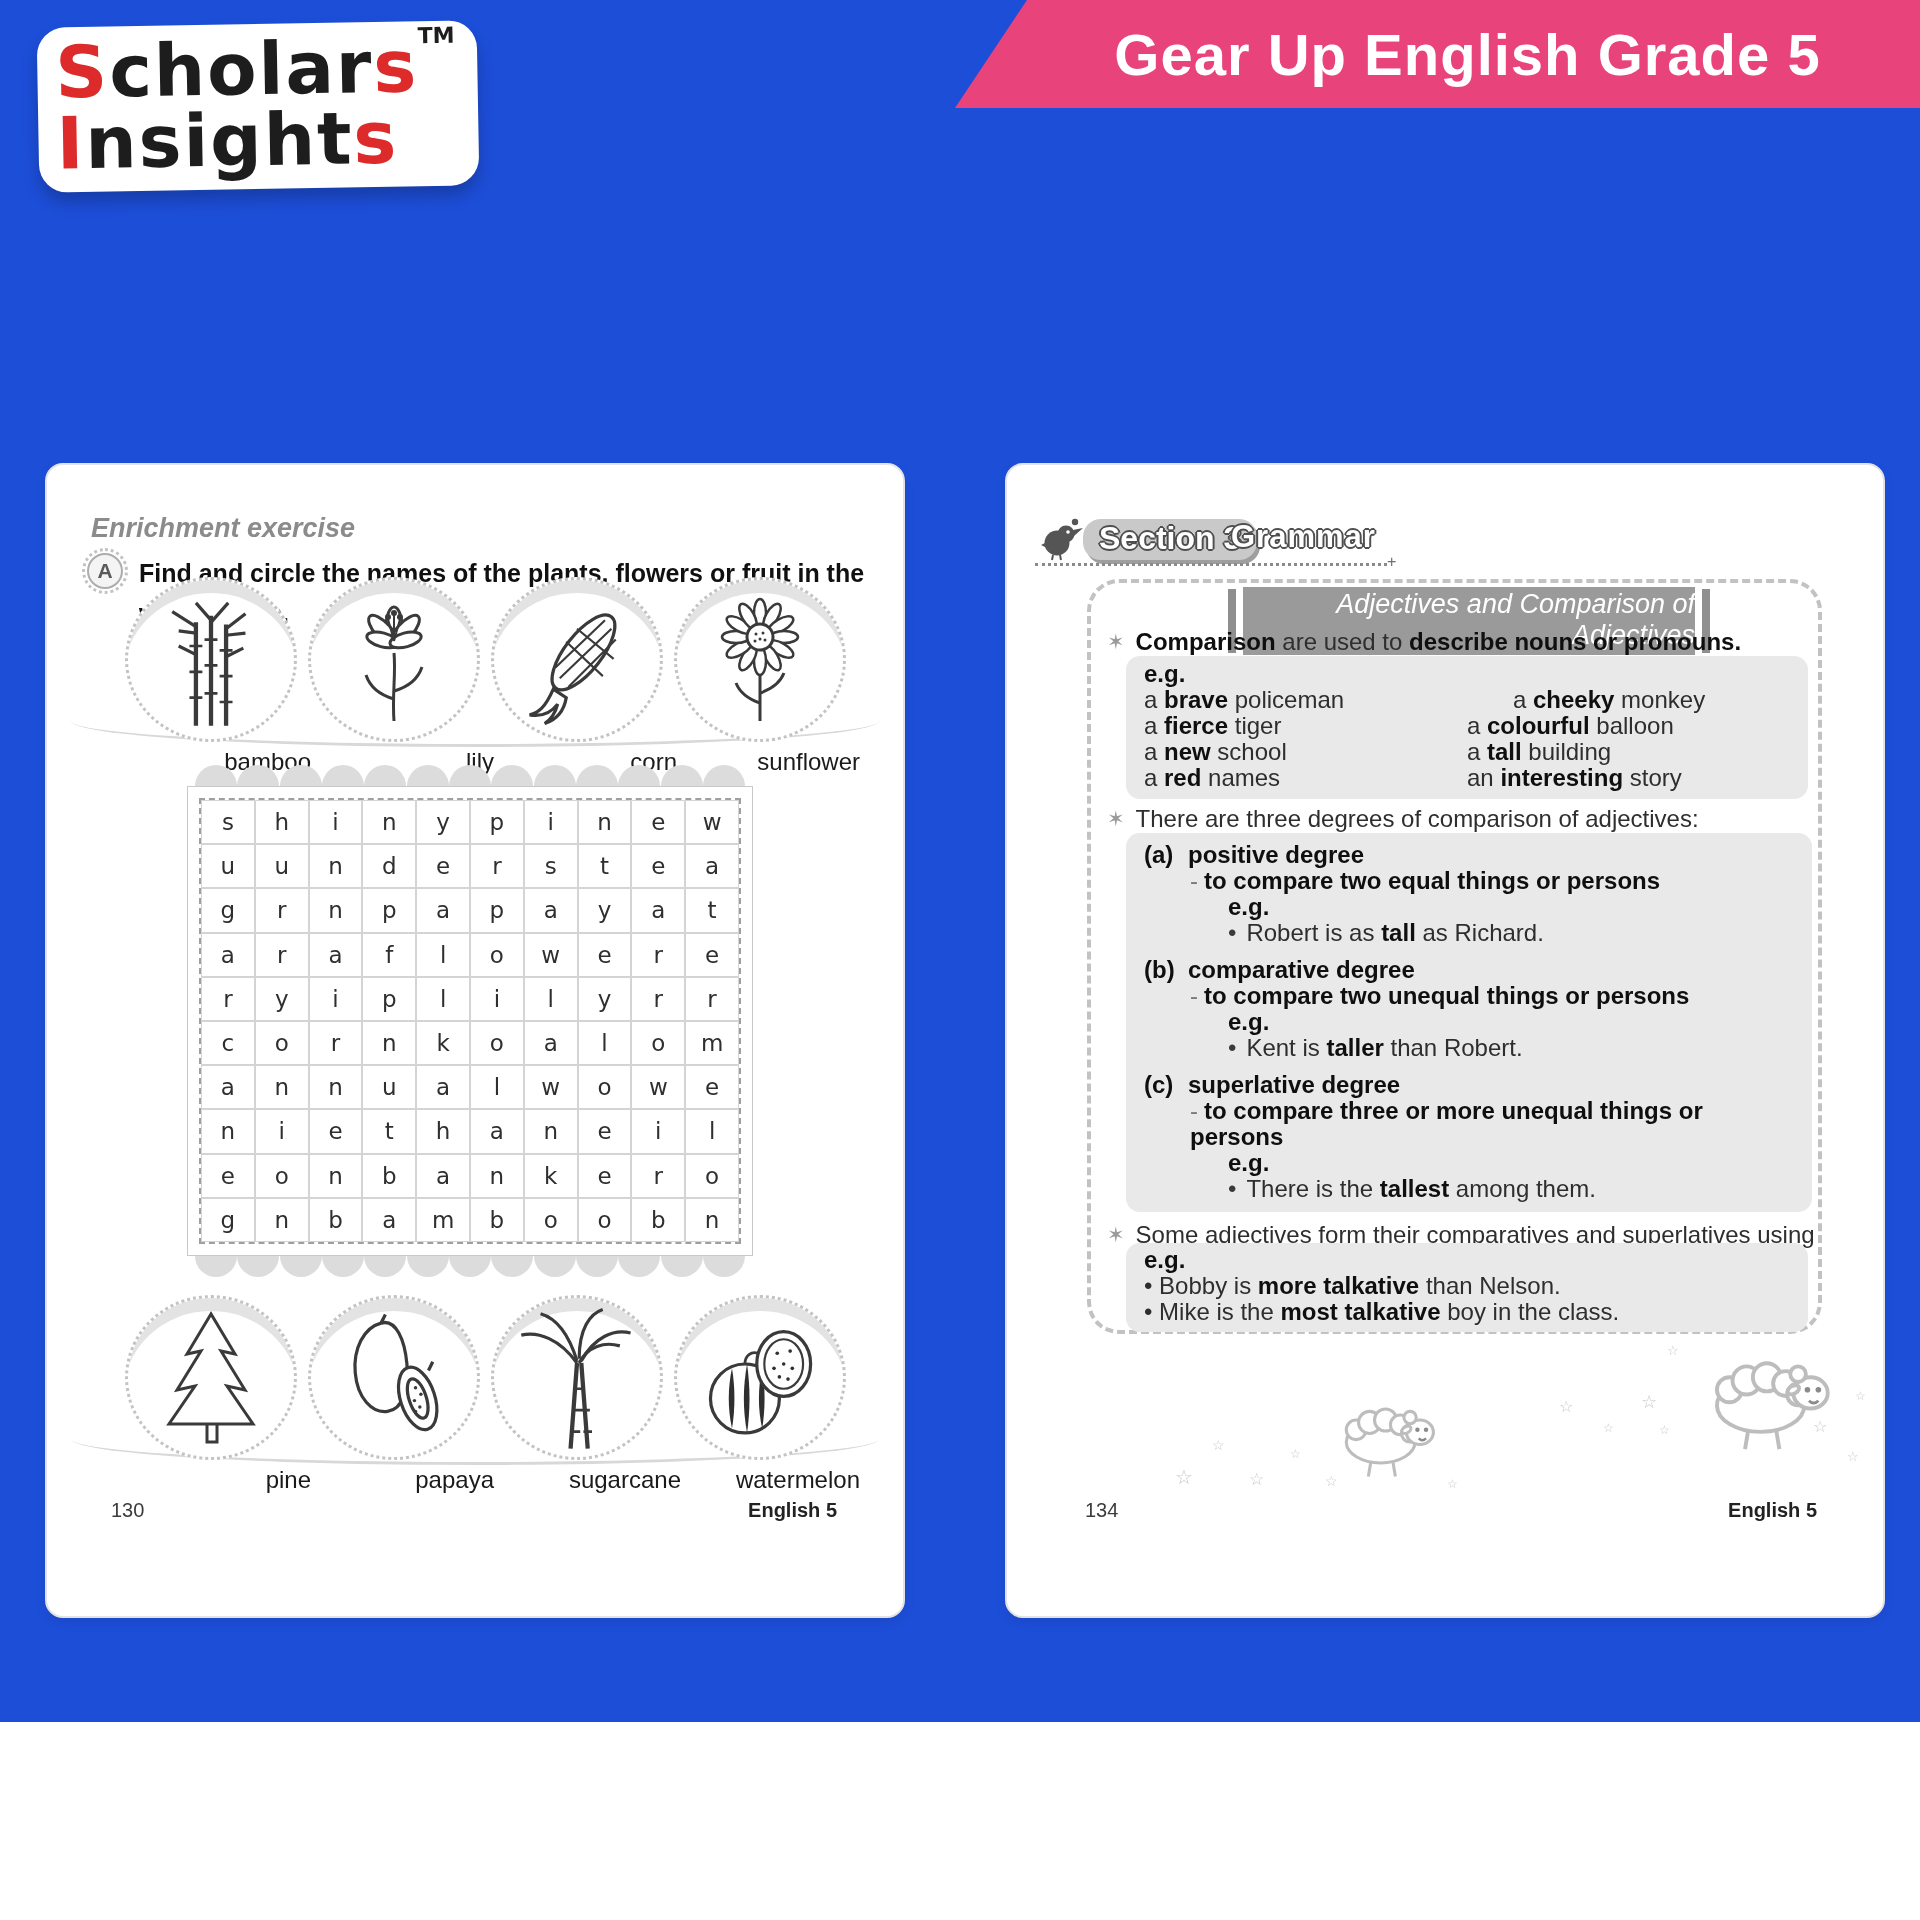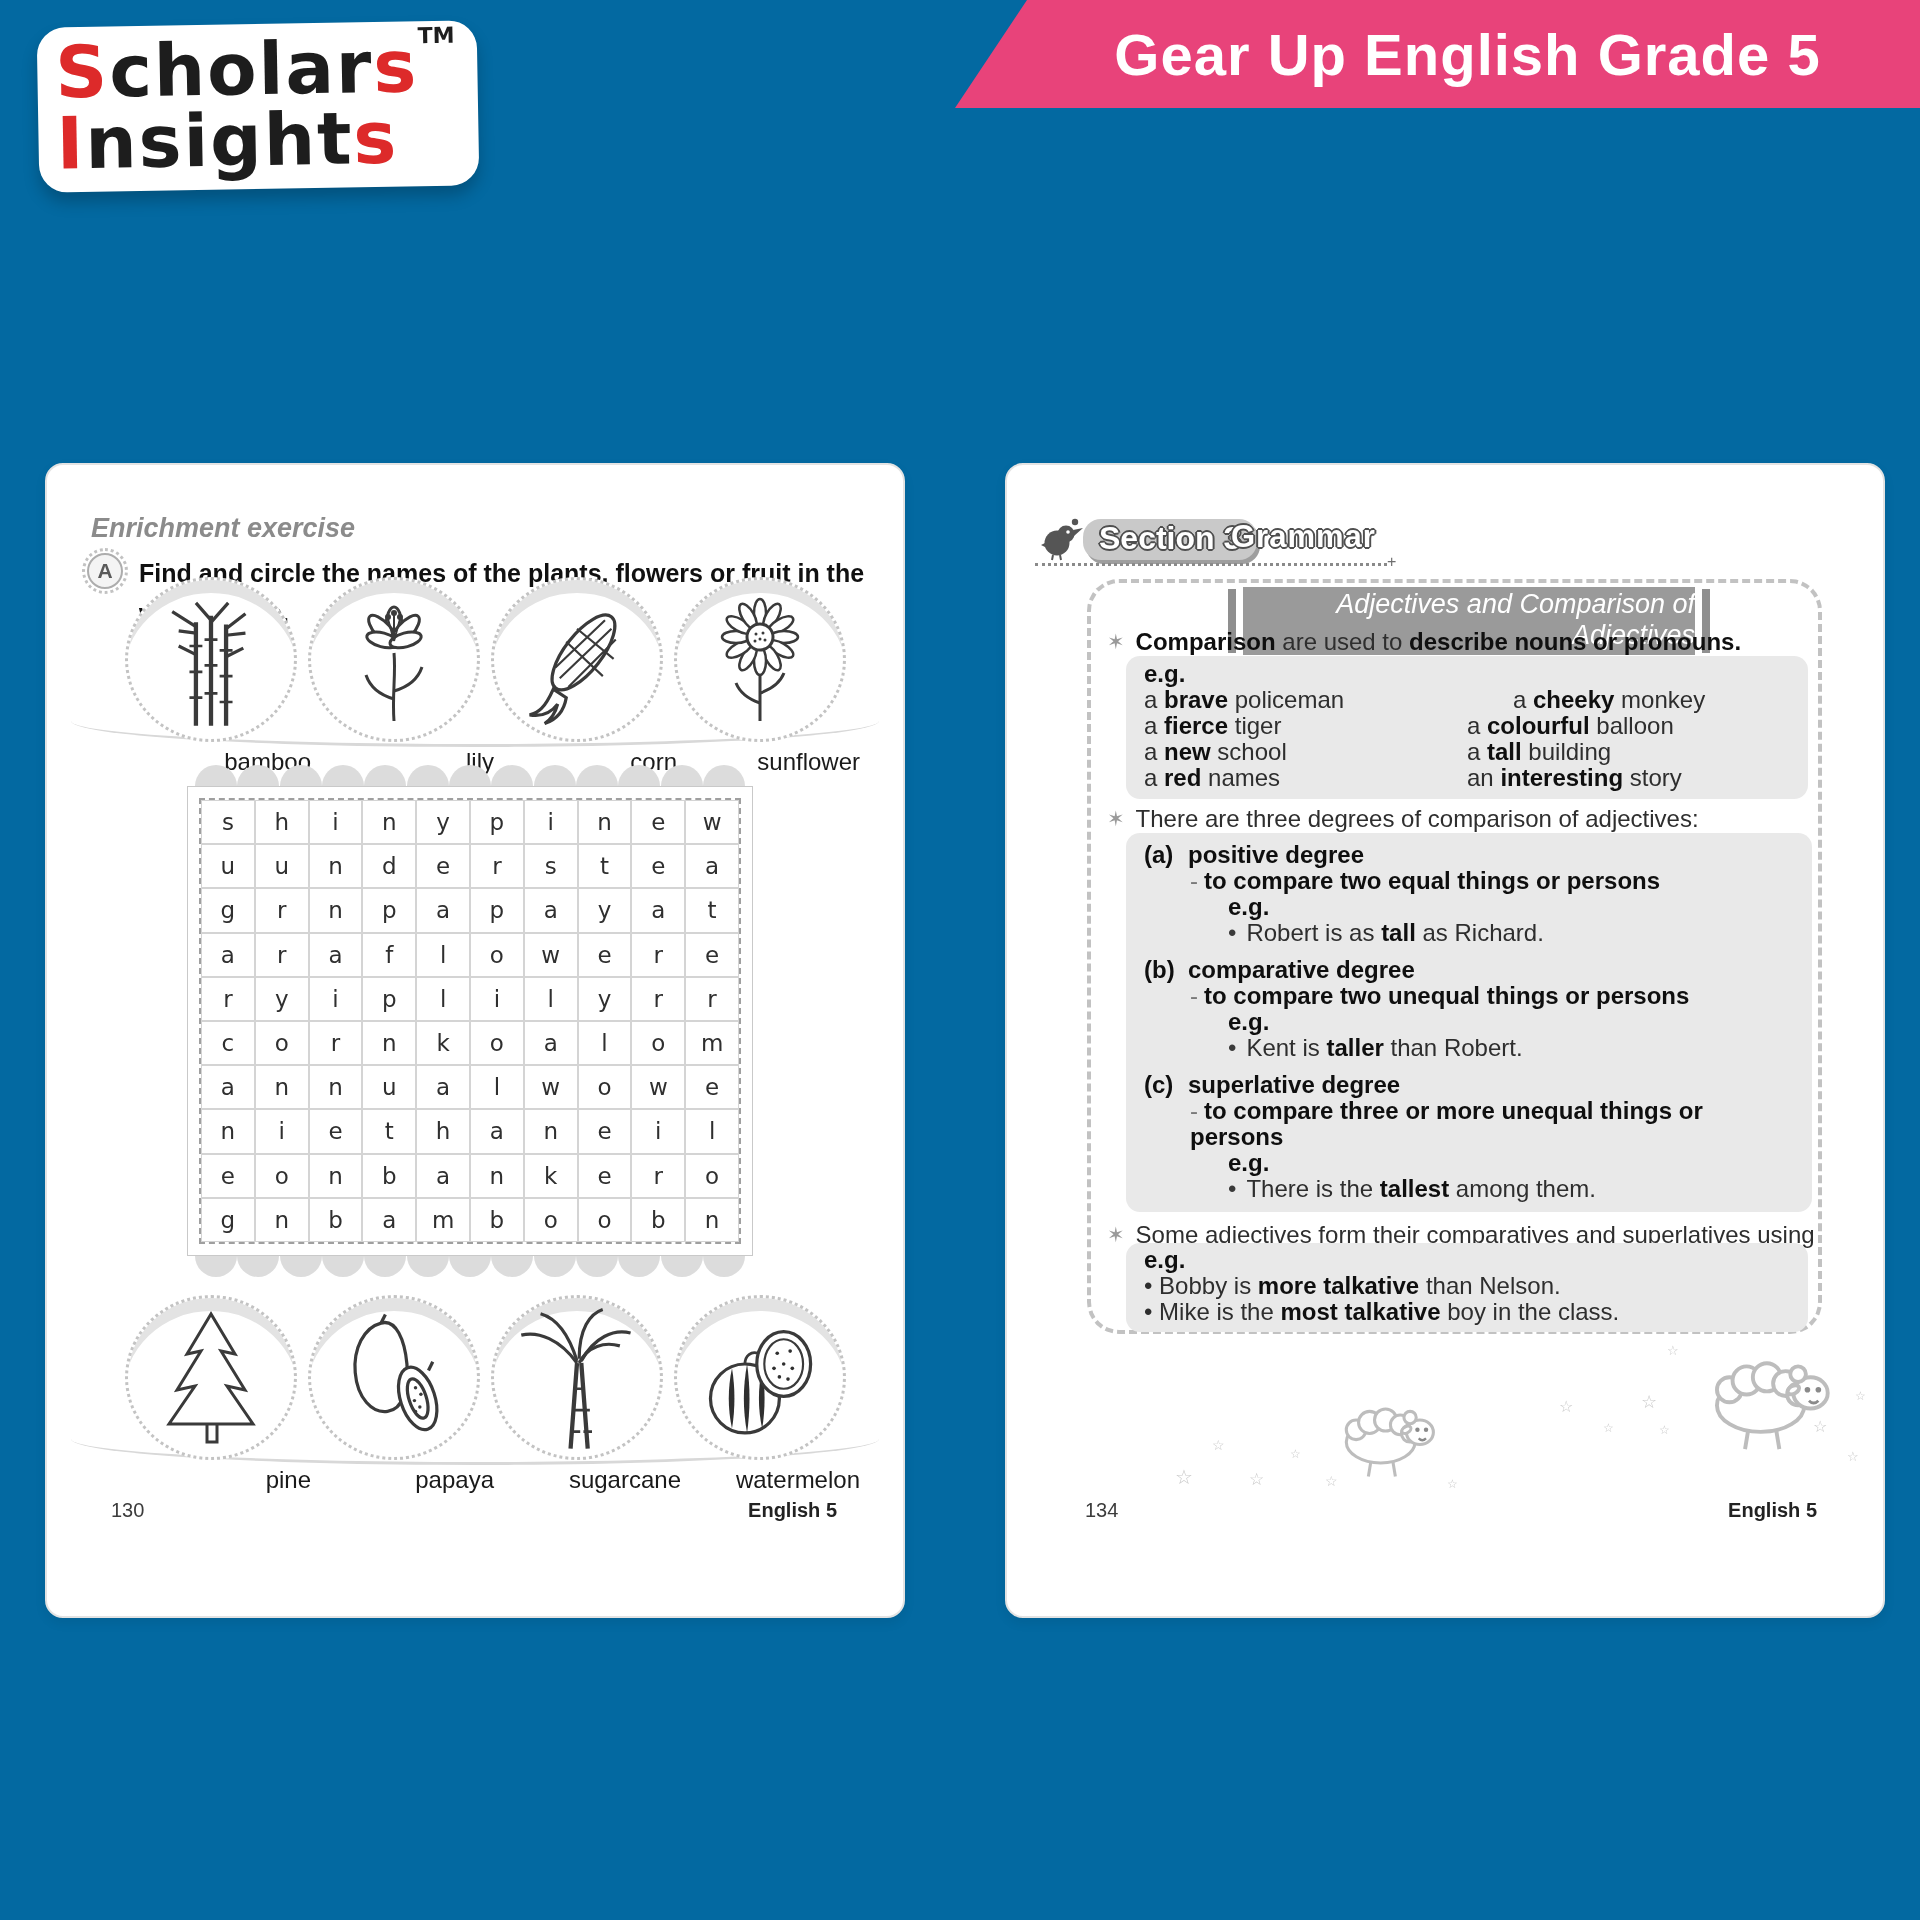--- a/index.html
+++ b/index.html
@@ -1,18 +1,18 @@
 <!DOCTYPE html>
 <html><head>
 <meta charset="utf-8">
 <style>
   *{margin:0;padding:0;box-sizing:border-box}
   html,body{background:#fff}
   body{font-family:"Liberation Sans",sans-serif;color:#333}
-  .canvas{position:relative;width:1920px;height:1920px;background:#0369a1;overflow:hidden}
+  .canvas{position:relative;width:1920px;height:1722px;background:#1d4ed8;overflow:hidden}
 
   
   .logo{position:absolute;left:38px;top:24px;background:#fff;border-radius:28px;
         padding:10px 22px 14px 18px;box-shadow:0 10px 16px rgba(0,0,0,.22);
         transform:rotate(-1deg)}
   .logo .lw{font-family:"DejaVu Sans",sans-serif;font-weight:bold;font-size:72px;
         line-height:.98;letter-spacing:2px;color:#1d1d1d;white-space:nowrap}
   .logo .r{color:#dd2a2a}
   .logo .tm{font-size:22px;vertical-align:top;position:relative;top:-6px;color:#1d1d1d;letter-spacing:0}
   .banner{position:absolute;top:0;left:955px;width:965px;height:108px;

